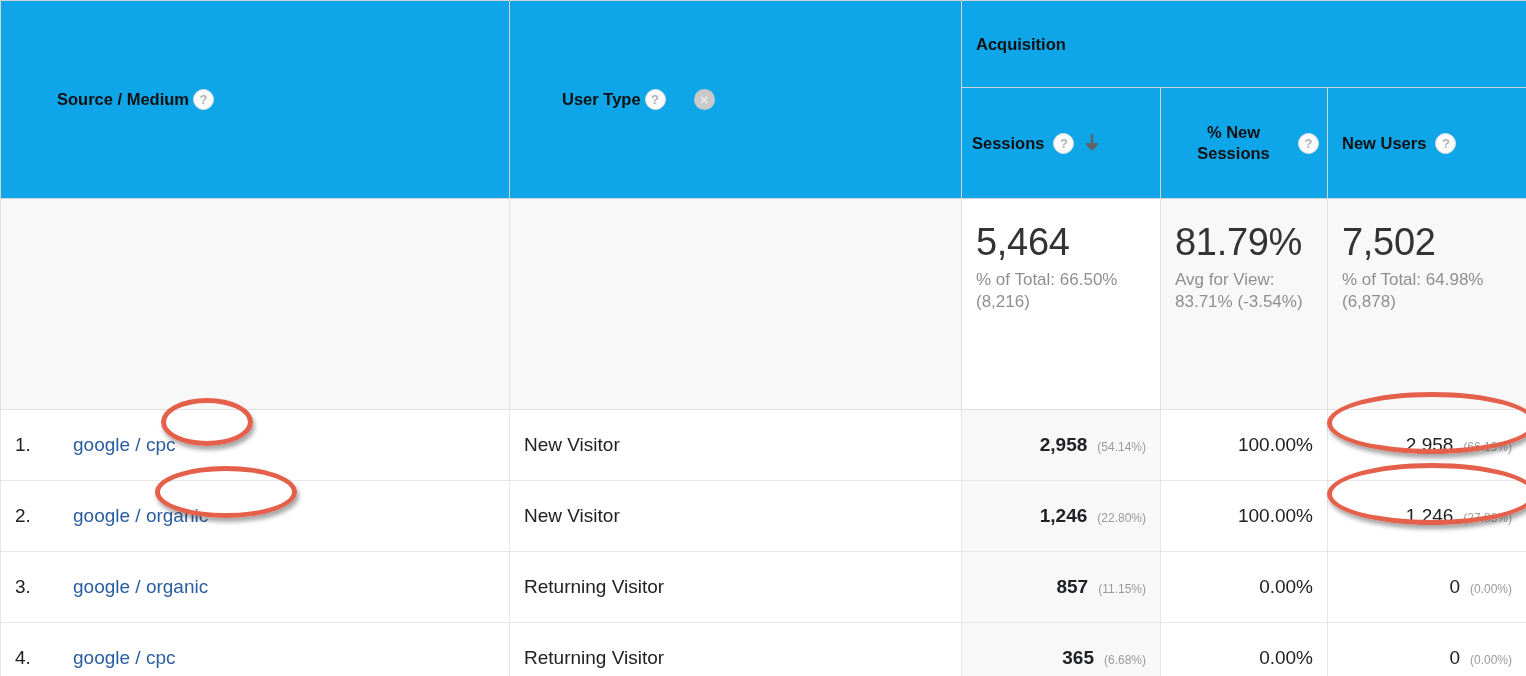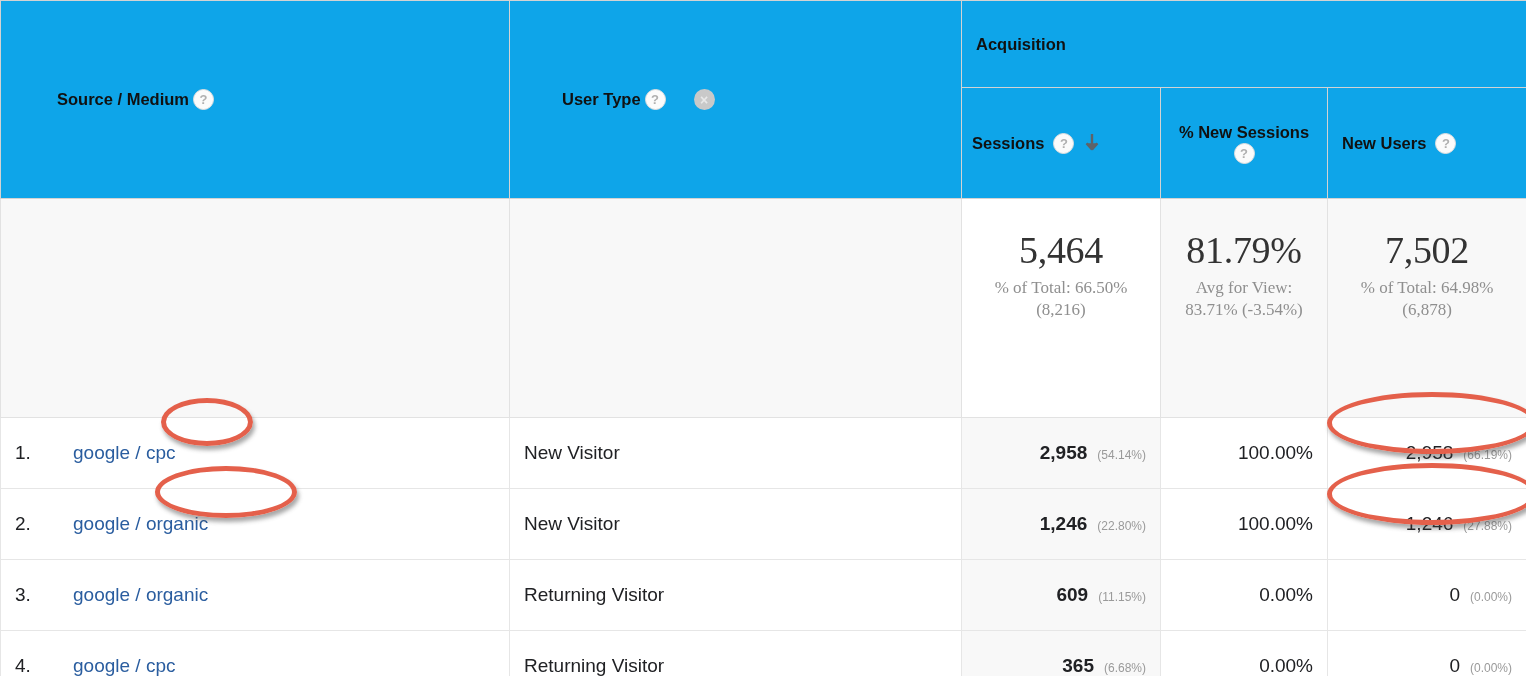--- a/index.html
+++ b/index.html
@@ -66,21 +66,21 @@
     height: 110px;
     vertical-align: middle;
   }
   th.metric-head .mh-inner {
     display: flex;
     align-items: center;
     gap: 9px;
     padding: 0 14px 0 10px;
   }
   th.metric-head.center .mh-inner {
-    flex-direction: column;
+    flex-direction: row;
     justify-content: center;
     gap: 0;
     padding: 0 8px;
   }
   th.metric-head .mh-label { white-space: nowrap; }
   th.metric-head.center .mh-label {
     text-align: center;
     line-height: 1.25;
     white-space: normal;
   }
@@ -135,23 +135,22 @@
     align-items: center;
     gap: 4px;
   }
 
   
   tr.summary-row td {
     border: 1px solid #e2e2e2;
     background: #f8f8f8;
     height: 186px;
     vertical-align: top;
-    padding: 32px 14px 0 14px;
-    text-align: center;
-    font-family: Liberation Serif, serif;
+    padding: 24px 14px 0 14px;
+    text-align: left;
   }
   tr.summary-row td.blank { background: #f8f8f8; }
   tr.summary-row td.sessions-col { background: #ffffff; }
   .sum-big {
     font-size: 38px;
     font-weight: 400;
     color: #333333;
     line-height: 1.05;
     letter-spacing: -0.3px;
   }
@@ -338,21 +337,21 @@
 
       <tr class="data-row">
         <td class="idx-cell">
           <div class="idx-flex">
             <span class="row-index">3.</span>
             <a class="src-link" href="#">google / organic</a>
           </div>
         </td>
         <td class="usertype-cell">Returning Visitor</td>
         <td class="num-cell sessions-col">
-          <span class="num-main bold">609</span><span class="num-pct">(11.15%)</span>
+          <span class="num-main bold">857</span><span class="num-pct">(11.15%)</span>
         </td>
         <td class="num-cell">0.00%</td>
         <td class="num-cell">
           <span class="num-main">0</span><span class="num-pct">(0.00%)</span>
         </td>
       </tr>
 
       <tr class="data-row">
         <td class="idx-cell">
           <div class="idx-flex">

